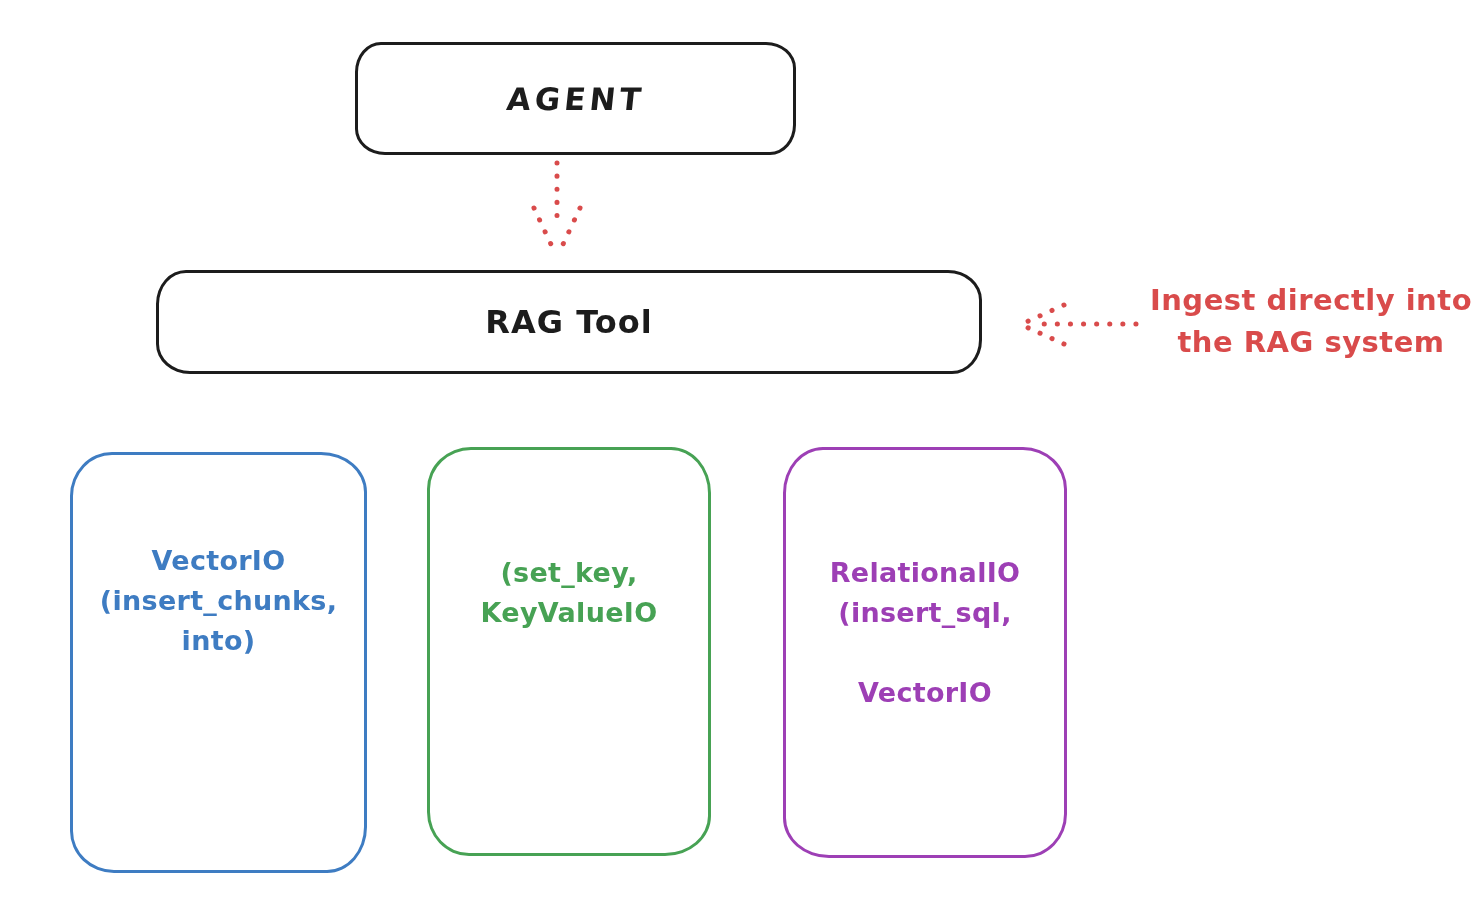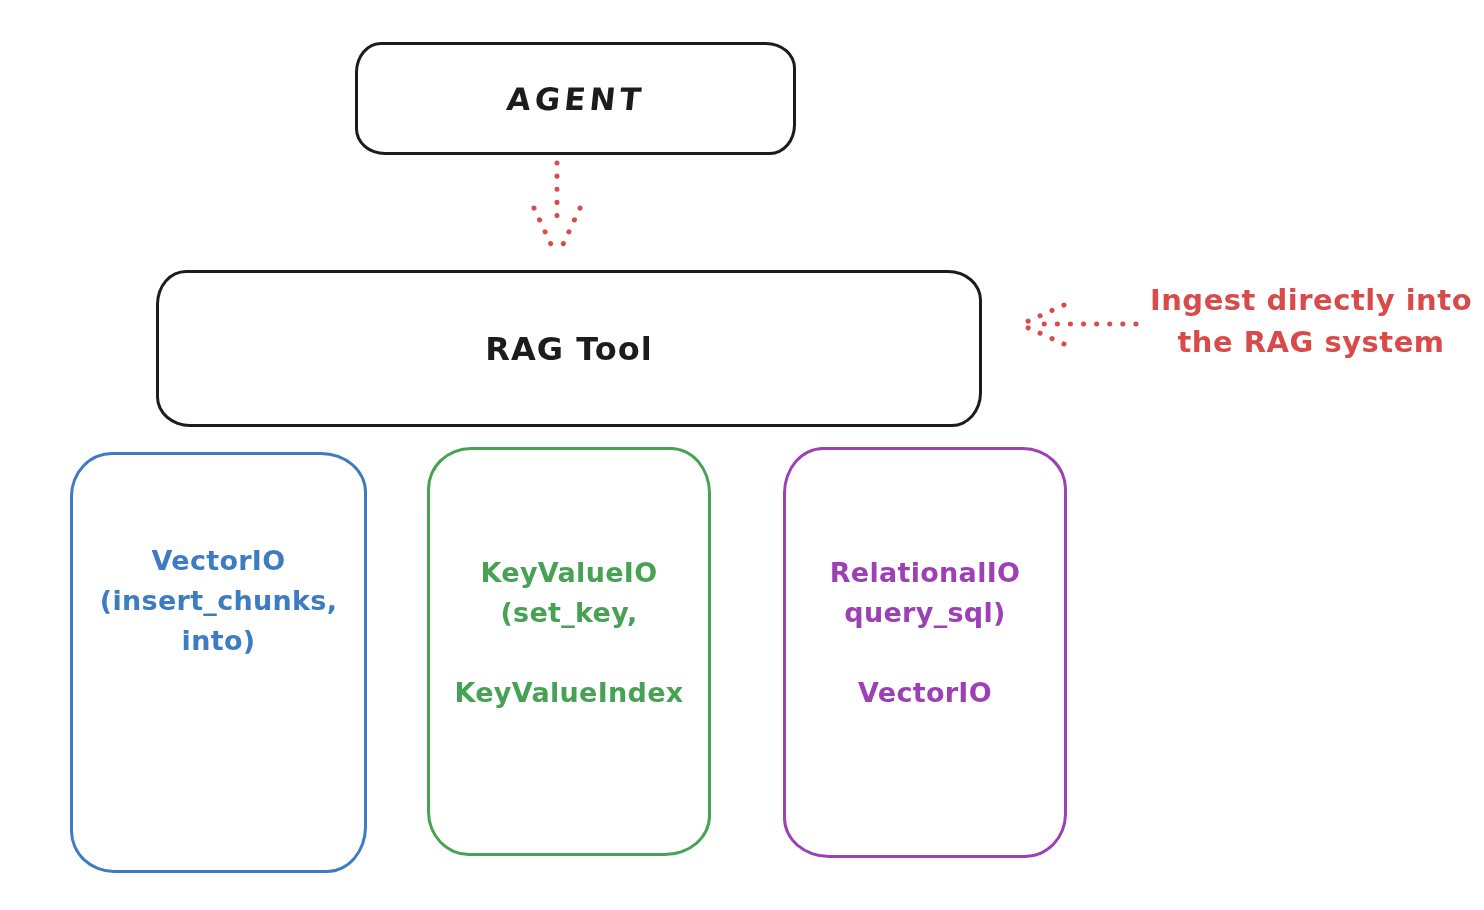--- a/index.html
+++ b/index.html
@@ -30,21 +30,21 @@
   }
   .agent-box .label {
     font-size: 31px;
     font-weight: 700;
     letter-spacing: 4px;
     color: #1c1c1c;
     transform: skewX(-6deg);
   }
   .ragtool-box {
     left: 156px; top: 270px;
-    width: 826px; height: 157px;
+    width: 826px; height: 104px;
     border-radius: 30px 34px 30px 34px / 34px 30px 34px 30px;
     text-align: right;
   }
   .ragtool-box .label {
     font-size: 32px;
     font-weight: 600;
     letter-spacing: 1px;
     color: #1c1c1c;
   }
 
@@ -137,24 +137,23 @@
     <span class="io-line">the RAG system</span>
   </div>
 
   <div class="io-box vector" style="border-color: rgb(62, 124, 194); color: rgb(62, 124, 194);">
     <span class="io-line">VectorIO</span>
     <span class="io-line">(insert_chunks,</span>
     <span class="io-line">into)</span>
   </div>
 
   <div class="io-box keyvalue" style="border-color: rgb(71, 162, 84); color: rgb(71, 162, 84);">
+    <span class="io-line">(set_key,</span>
     <span class="io-line">KeyValueIO</span>
-    <span class="io-line">(set_key,</span>
-    <span class="io-index">KeyValueIndex</span>
   </div>
 
   <div class="io-box relational" style="border-color: rgb(157, 63, 181); color: rgb(157, 63, 181);">
     <span class="io-line">RelationalIO</span>
-    <span class="io-line">query_sql)</span>
+    <span class="io-line">(insert_sql,</span>
     <span class="io-index">VectorIO</span>
   </div>
 
 </div>
 
 </body></html>

